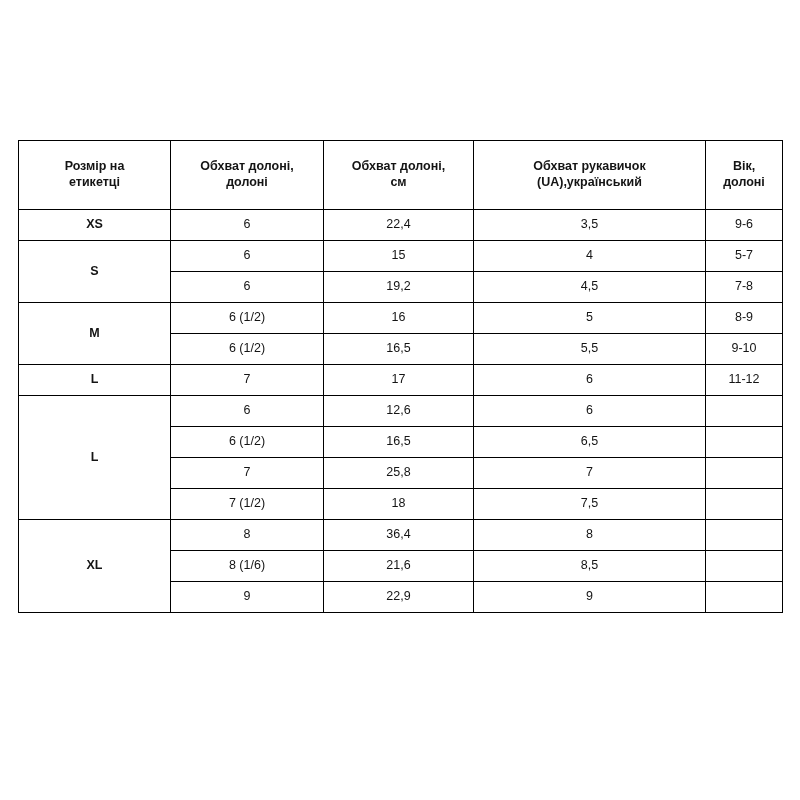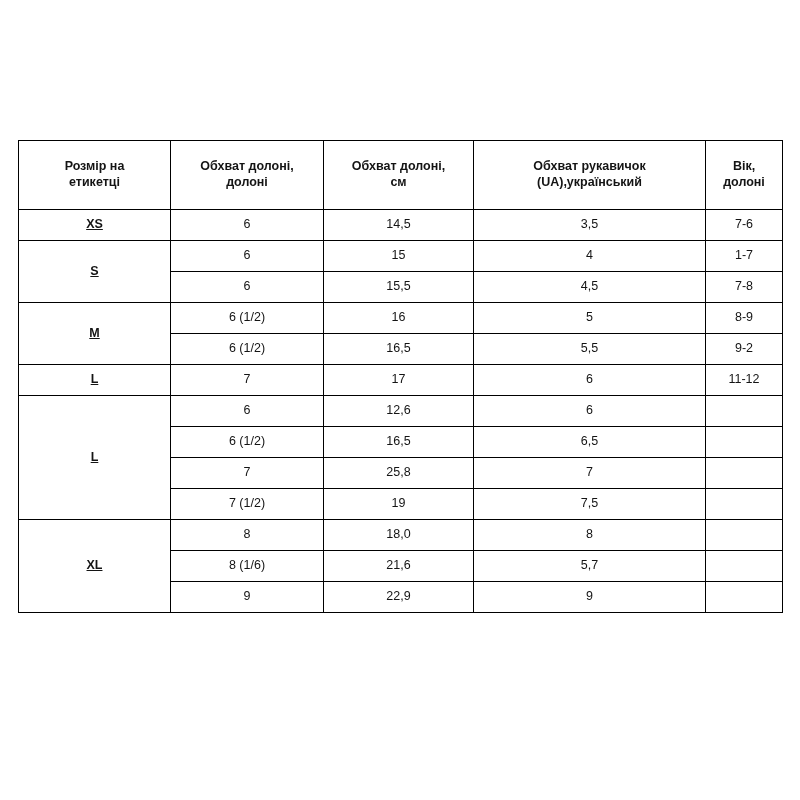--- a/index.html
+++ b/index.html
@@ -42,21 +42,20 @@
   }
   table.size-table thead th {
     font-weight: bold;
     font-size: 12.5px;
     height: 60px;
     padding: 4px 6px;
   }
   td.label-cell {
     font-weight: bold;
     font-size: 12.5px;
-    text-decoration: underline;
   }
   td.empty-cell {
     font-size: 12.5px;
   }
   .col1 { width: 152px; }
   .col2 { width: 153px; }
   .col3 { width: 150px; }
   .col4 { width: 232px; }
   .col5 { width: 77px; }
   .hdr-line { display: block; }
@@ -95,49 +94,49 @@
           <th>
             <span class="hdr-line">Вік,</span>
             <span class="hdr-line">долоні</span>
           </th>
         </tr>
       </thead>
       <tbody id="table-body">
           <tr>
             <td class="label-cell" rowspan="1">XS</td>
             <td class="empty-cell">6</td>
-            <td class="empty-cell">14,5</td>
+            <td class="empty-cell">22,4</td>
             <td class="empty-cell">3,5</td>
-            <td class="empty-cell">7-6</td>
+            <td class="empty-cell">9-6</td>
           </tr>
           <tr>
             <td class="label-cell" rowspan="2">S</td>
             <td class="empty-cell">6</td>
             <td class="empty-cell">15</td>
             <td class="empty-cell">4</td>
-            <td class="empty-cell">1-7</td>
+            <td class="empty-cell">5-7</td>
           </tr>
           <tr>
             <td class="empty-cell">6</td>
-            <td class="empty-cell">15,5</td>
+            <td class="empty-cell">19,2</td>
             <td class="empty-cell">4,5</td>
             <td class="empty-cell">7-8</td>
           </tr>
           <tr>
             <td class="label-cell" rowspan="2">M</td>
             <td class="empty-cell">6 (1/2)</td>
             <td class="empty-cell">16</td>
             <td class="empty-cell">5</td>
             <td class="empty-cell">8-9</td>
           </tr>
           <tr>
             <td class="empty-cell">6 (1/2)</td>
             <td class="empty-cell">16,5</td>
             <td class="empty-cell">5,5</td>
-            <td class="empty-cell">9-2</td>
+            <td class="empty-cell">9-10</td>
           </tr>
           <tr>
             <td class="label-cell" rowspan="1">L</td>
             <td class="empty-cell">7</td>
             <td class="empty-cell">17</td>
             <td class="empty-cell">6</td>
             <td class="empty-cell">11-12</td>
           </tr>
           <tr>
             <td class="label-cell" rowspan="4">L</td>
@@ -153,35 +152,35 @@
             <td class="empty-cell"></td>
           </tr>
           <tr>
             <td class="empty-cell">7</td>
             <td class="empty-cell">25,8</td>
             <td class="empty-cell">7</td>
             <td class="empty-cell"></td>
           </tr>
           <tr>
             <td class="empty-cell">7 (1/2)</td>
-            <td class="empty-cell">19</td>
+            <td class="empty-cell">18</td>
             <td class="empty-cell">7,5</td>
             <td class="empty-cell"></td>
           </tr>
           <tr>
             <td class="label-cell" rowspan="3">XL</td>
             <td class="empty-cell">8</td>
-            <td class="empty-cell">18,0</td>
+            <td class="empty-cell">36,4</td>
             <td class="empty-cell">8</td>
             <td class="empty-cell"></td>
           </tr>
           <tr>
             <td class="empty-cell">8 (1/6)</td>
             <td class="empty-cell">21,6</td>
-            <td class="empty-cell">5,7</td>
+            <td class="empty-cell">8,5</td>
             <td class="empty-cell"></td>
           </tr>
           <tr>
             <td class="empty-cell">9</td>
             <td class="empty-cell">22,9</td>
             <td class="empty-cell">9</td>
             <td class="empty-cell"></td>
           </tr>
         </tbody>
     </table>

